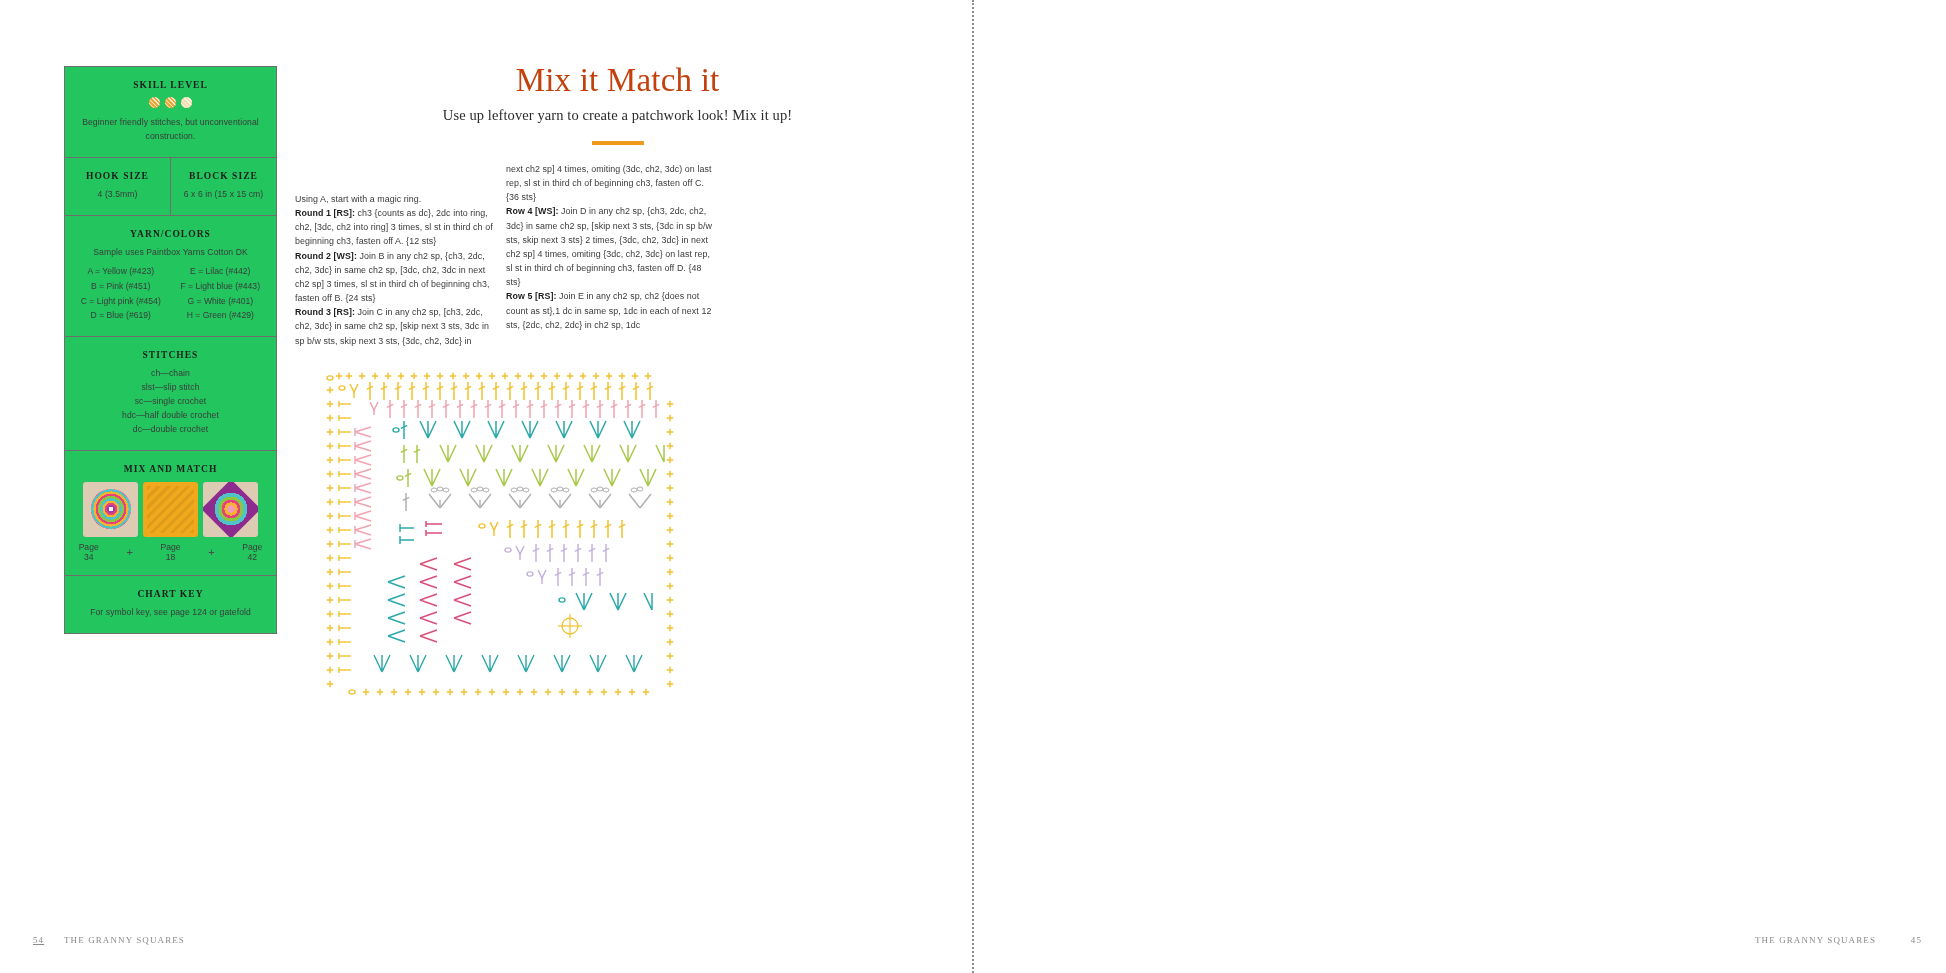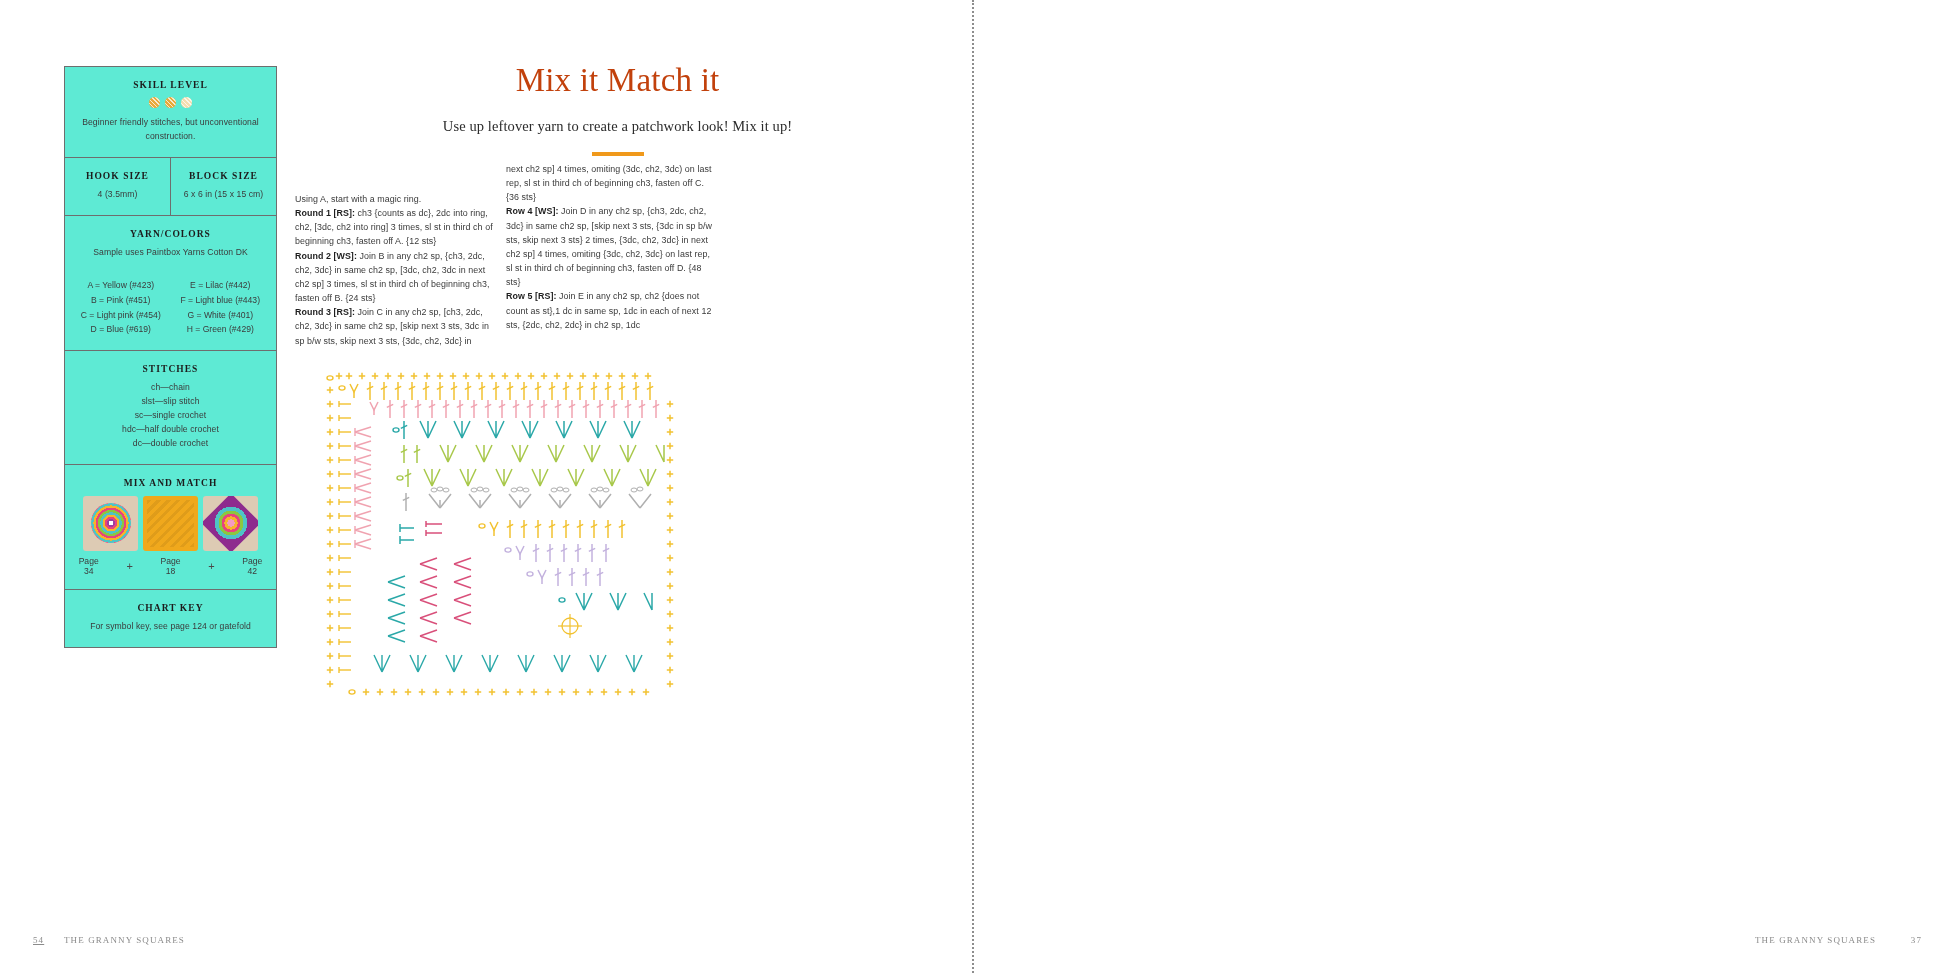--- a/index.html
+++ b/index.html
@@ -21,21 +21,21 @@
   
   .page { position: absolute; top: 0; height: 973px; width: 973px; }
   .page-left { left: 0; }
   .page-right { left: 973px; }
 
   
   .specbox {
     position: absolute; left: 64px; top: 66px;
     width: 213px;
     border: 1px solid #6e6e6e;
-    background: #5eead4;
+    background: #22c55e;
   }
   .spec-sec { border-bottom: 1px solid #6e6e6e; padding: 13px 9px 13px; text-align: center; }
   .spec-sec:last-child { border-bottom: none; }
   .spec-title {
     font-family: "Liberation Serif", serif;
     font-weight: 700;
     font-size: 9.5px;
     letter-spacing: 1.05px;
     color: #1c1c1c;
     margin-bottom: 7px;
@@ -59,21 +59,21 @@
   }
   .spec-split { display: flex; border-bottom: 1px solid #6e6e6e; }
   .spec-split > div {
     flex: 1; padding: 13px 6px 13px; text-align: center;
   }
   .spec-split > div:first-child { border-right: 1px solid #6e6e6e; }
 
   .yarn-grid {
     display: grid; grid-template-columns: 1fr 1fr;
     column-gap: 6px; row-gap: 1px;
-    margin-top: 19px;
+    margin-top: 5px;
     font-size: 8.6px; color:#3b3b3b; line-height:1.62;
   }
   .yarn-grid span { text-align: center; white-space: nowrap; }
 
   .stitch-line { white-space: nowrap; }
 
   
   .swatch-row { display: flex; align-items: center; justify-content: center; gap: 5px; margin: 8px 0 3px; }
   .swatch {
     width: 55px; height: 55px;
@@ -109,21 +109,21 @@
   }
 
   
   .title-block { position: absolute; left: 285px; top: 62px; width: 665px; text-align: center; }
   .bigtitle {
     font-family: "Liberation Serif", serif;
     font-size: 33px; color: #c2410c; letter-spacing: .2px; line-height: 1.1;
   }
   .subtitle {
     font-family: "Liberation Serif", serif;
-    font-size: 14.5px; color: #2b2b2b; margin-top: 20px; letter-spacing: .1px;
+    font-size: 14.5px; color: #2b2b2b; margin-top: 9px; letter-spacing: .1px;
   }
   .orange-rule {
     width: 52px; height: 4px; background: #f0991b;
     margin: 17px auto 0;
   }
 
   
   .col {
     position: absolute;
     font-size: 8.9px;
@@ -1150,15 +1150,15 @@
 
     <div class="footer f-num-l">54</div>
     <div class="footer f-txt-l">THE GRANNY SQUARES</div>
   </div>
 
   <div class="gutter"></div>
 
   <div class="page page-right">
 
     <div class="footer f-txt-r">THE GRANNY SQUARES</div>
-    <div class="footer f-num-r">37</div>
+    <div class="footer f-num-r">45</div>
   </div>
 </div>
 
 </body></html>

